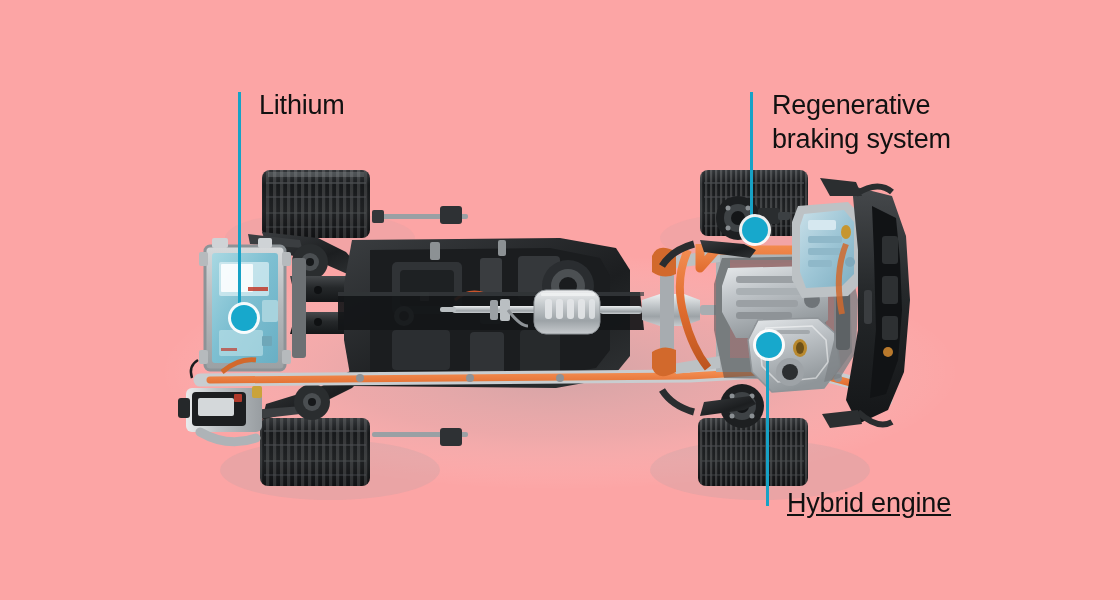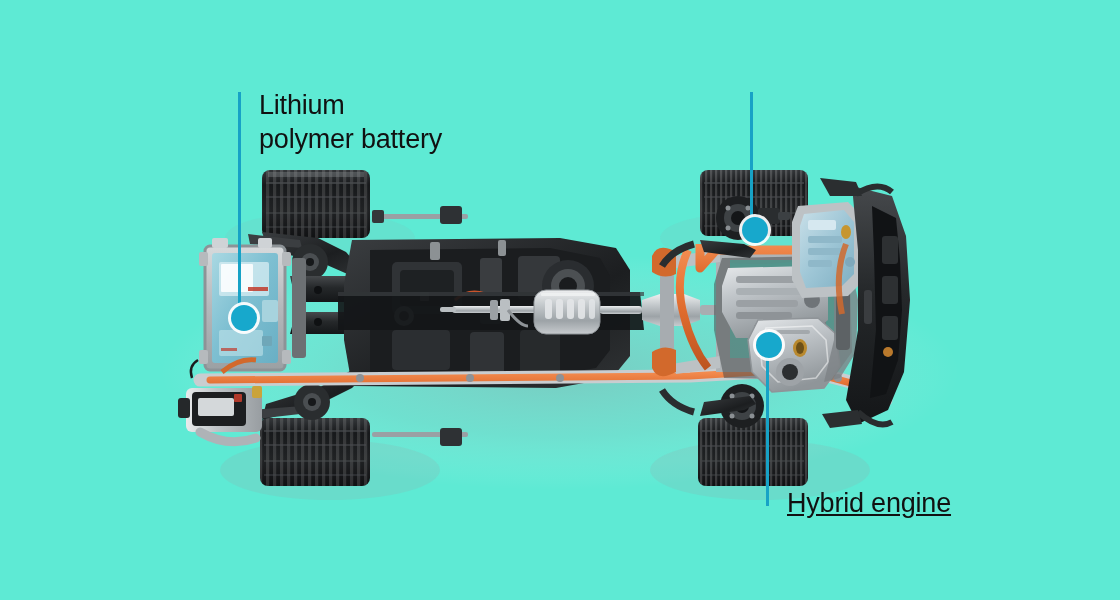--- a/index.html
+++ b/index.html
@@ -9,21 +9,21 @@
     background: #ffffff;
   }
   body {
     font-family: "Liberation Sans", sans-serif;
     -webkit-font-smoothing: antialiased;
   }
   #stage {
     position: relative;
     width: 1120px;
     height: 600px;
-    background: #5eead4;
+    background: #fca5a5;
     overflow: hidden;
   }
   .diagram-layer {
     position: absolute;
     left: 0;
     top: 0;
     width: 1120px;
     height: 600px;
   }
   .callout {
@@ -405,27 +405,27 @@
       <path d="M700 240 L744 244 L756 250 L750 258 L704 252 Z" fill="url(#gDark2)"></path>
       <path d="M700 416 L744 410 L756 404 L750 396 L704 402 Z" fill="url(#gDark2)"></path>
       <path d="M694 244 q-22 6 -32 22" stroke="#2a2d2f" stroke-width="7" fill="none"></path>
       <path d="M694 412 q-22 -6 -32 -22" stroke="#2a2d2f" stroke-width="7" fill="none"></path>
     </g>
   </svg>
 
   <div class="callout" id="co-battery">
     <div class="callout-line vertical"></div>
     <div class="callout-dot"></div>
-    <div class="callout-text"><span>Lithium</span><br><span>polymer battery</span></div>
+    <div class="callout-text"><span>Lithium</span><br></div>
   </div>
 
   <div class="callout" id="co-brake">
     <div class="callout-line vertical"></div>
     <div class="callout-dot"></div>
-    <div class="callout-text"><br></div>
+    <div class="callout-text"><span>Regenerative</span><br><span>braking system</span></div>
   </div>
 
   <div class="callout" id="co-engine">
     <div class="callout-line vertical"></div>
     <div class="callout-dot"></div>
     <div class="callout-text"><span>Hybrid engine</span></div>
   </div>
 
 </div>
 

